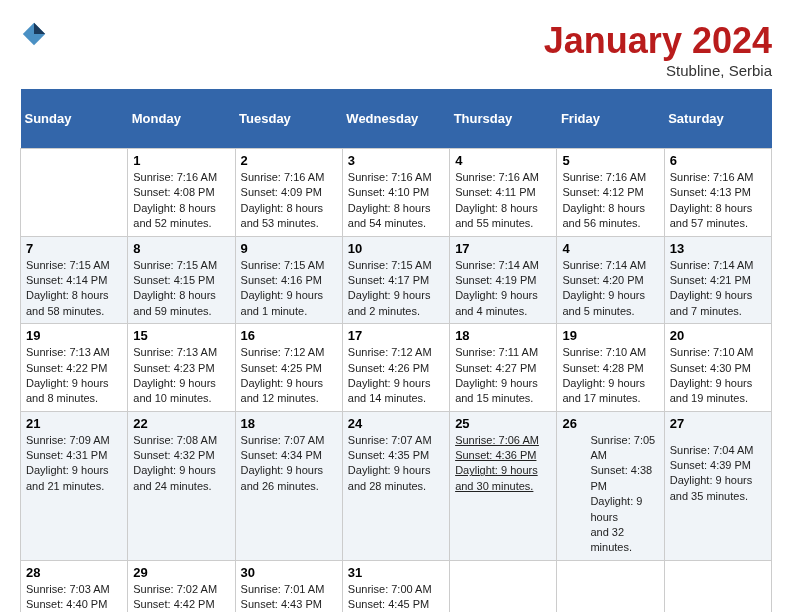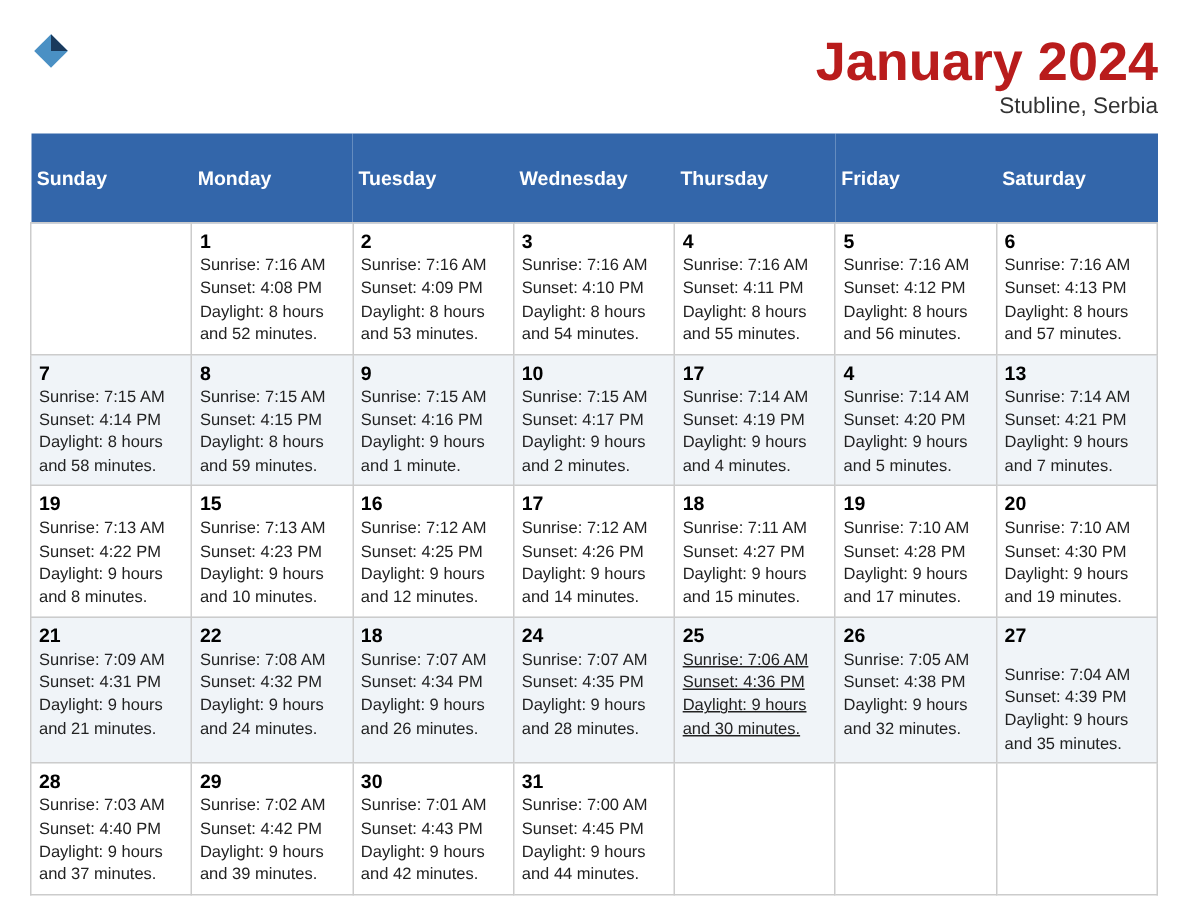--- a/index.html
+++ b/index.html
@@ -293,21 +293,21 @@
         </td>
         <td>
           <span class="day-number">25</span>
           <div class="day-info" style="white-space: pre-line; text-decoration: underline;">Sunrise: 7:06 AM
 Sunset: 4:36 PM
 Daylight: 9 hours
 and 30 minutes.</div>
         </td>
         <td>
           <span class="day-number">26</span>
-          <div class="day-info" style="white-space: pre-line;">Sunrise: 7:05 AM
+          <div class="day-info" style="white-space: pre-line; margin-left: 28px;">Sunrise: 7:05 AM
 Sunset: 4:38 PM
 Daylight: 9 hours
 and 32 minutes.</div>
         </td>
         <td>
           <span class="day-number">27</span>
           <div class="day-info" style="white-space: pre-line; margin-top: 12px;">Sunrise: 7:04 AM
 Sunset: 4:39 PM
 Daylight: 9 hours
 and 35 minutes.</div>

